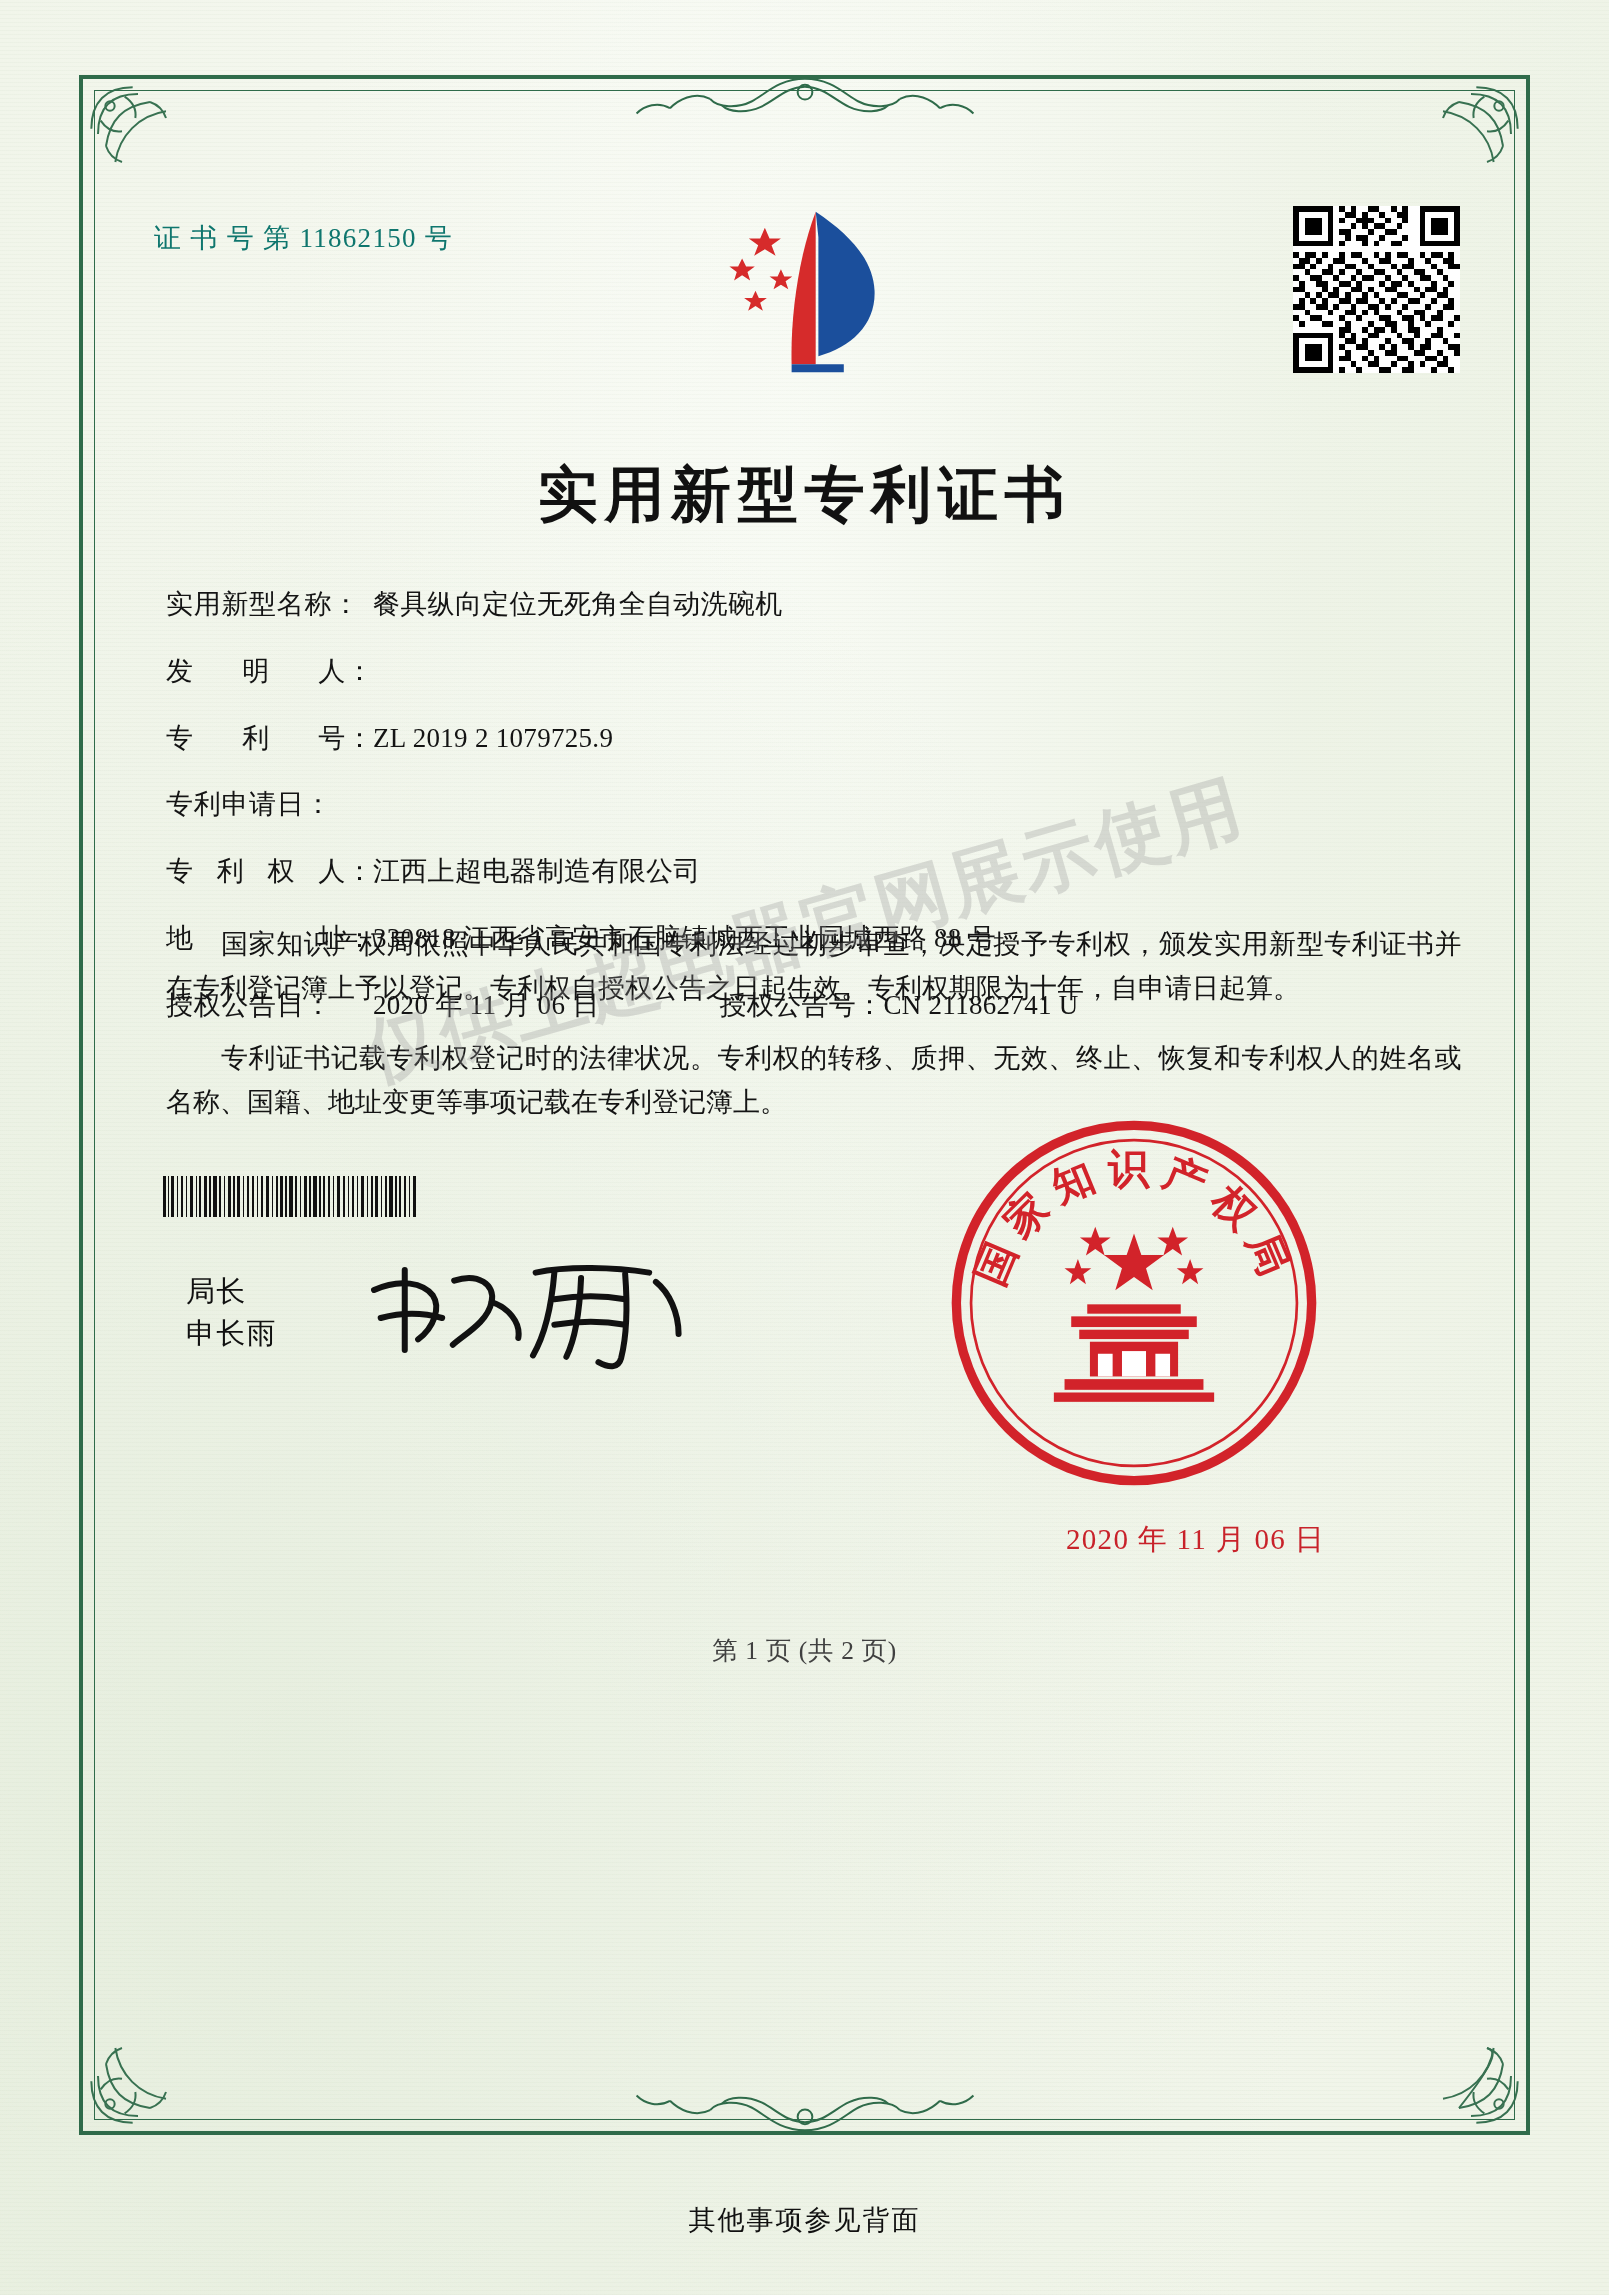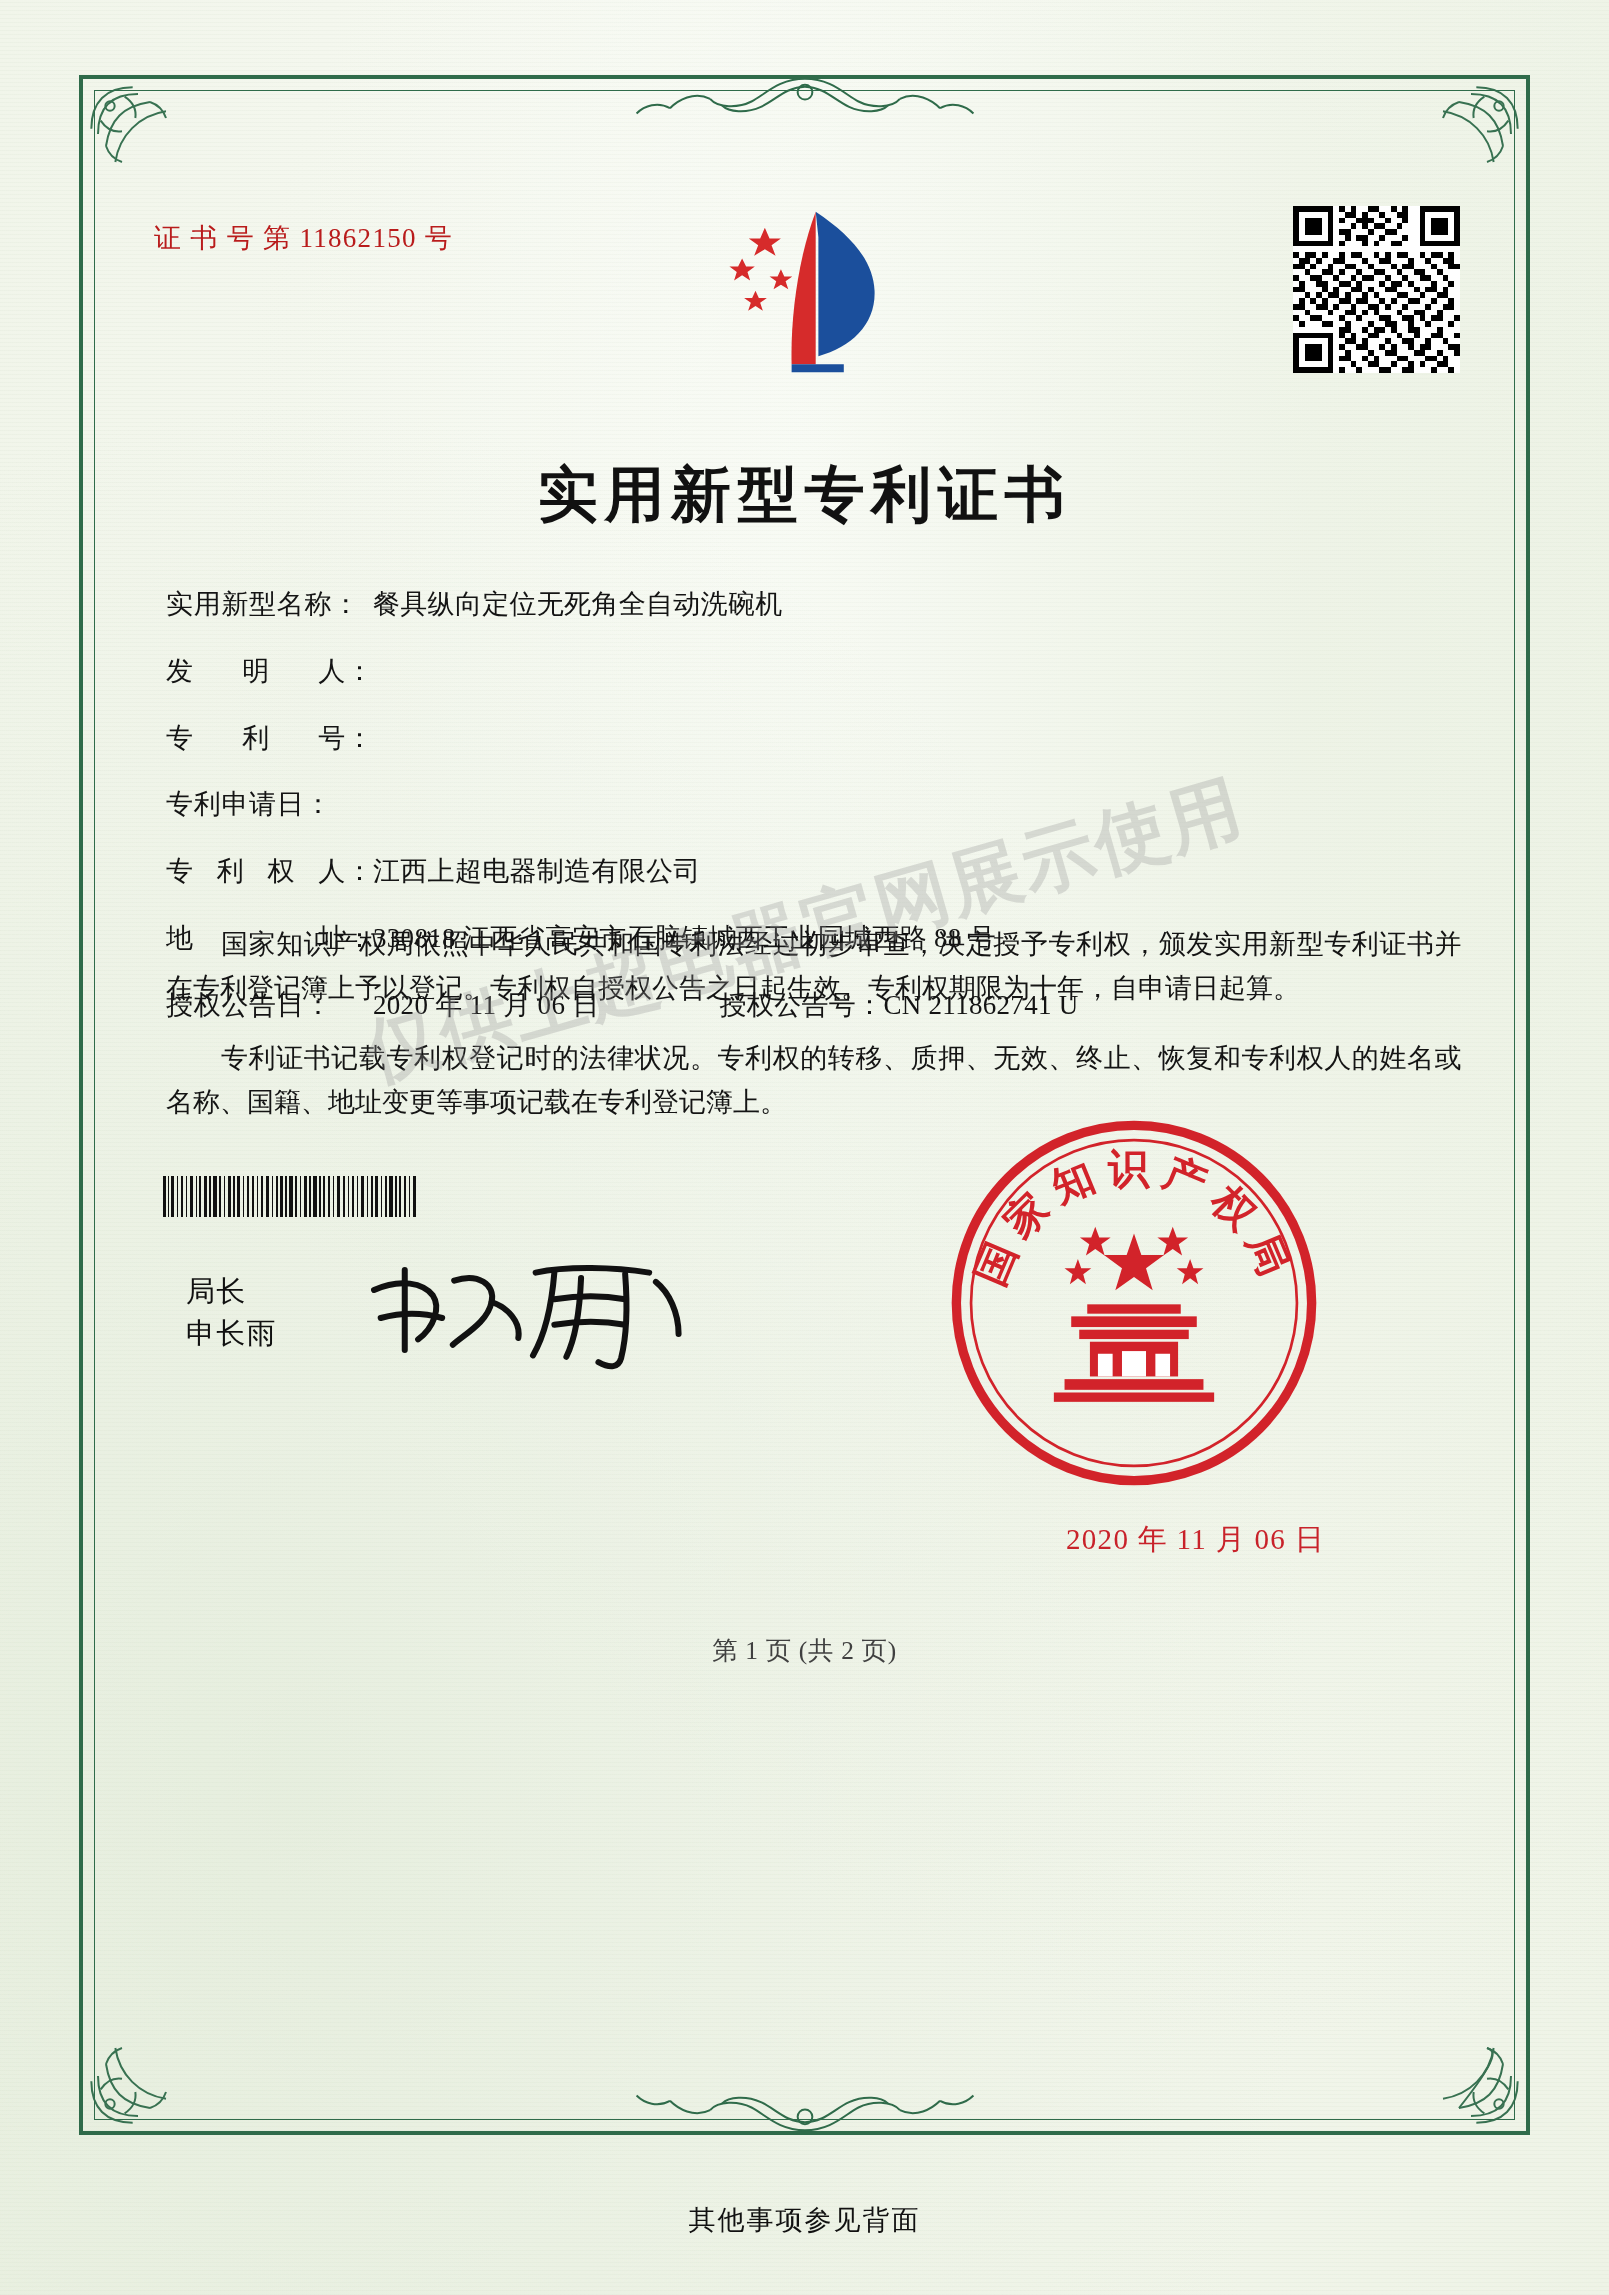--- a/index.html
+++ b/index.html
@@ -93,21 +93,21 @@
     right: 134px;
     bottom: 200px;
   }
 
   .cert-no {
     position: absolute;
     left: 20px;
     top: 86px;
     font-size: 27px;
     letter-spacing: 1.3px;
-    color: #b91c1c;
+    color: #0f766e;
     white-space: nowrap;
     font-family: Liberation Serif, serif;
   }
 
   .logo {
     position: absolute;
     left: 50%;
     top: 63px;
     transform: translateX(-50%);
     width: 241px;
@@ -600,20 +600,21 @@
         <div class="field-label">实用新型名称：</div>
         <div class="field-value">餐具纵向定位无死角全自动洗碗机</div>
       </div>
 
       <div class="field-row">
         <div class="field-label"><span class="lbl-spaced">发明人</span>：</div>
       </div>
 
       <div class="field-row">
         <div class="field-label"><span class="lbl-spaced">专利号</span>：</div>
+        <div class="field-value">ZL 2019 2 1079725.9</div>
       </div>
 
       <div class="field-row">
         <div class="field-label">专利申请日：</div>
       </div>
 
       <div class="field-row">
         <div class="field-label"><span class="lbl-spaced">专利权人</span>：</div>
         <div class="field-value">江西上超电器制造有限公司</div>
       </div>

